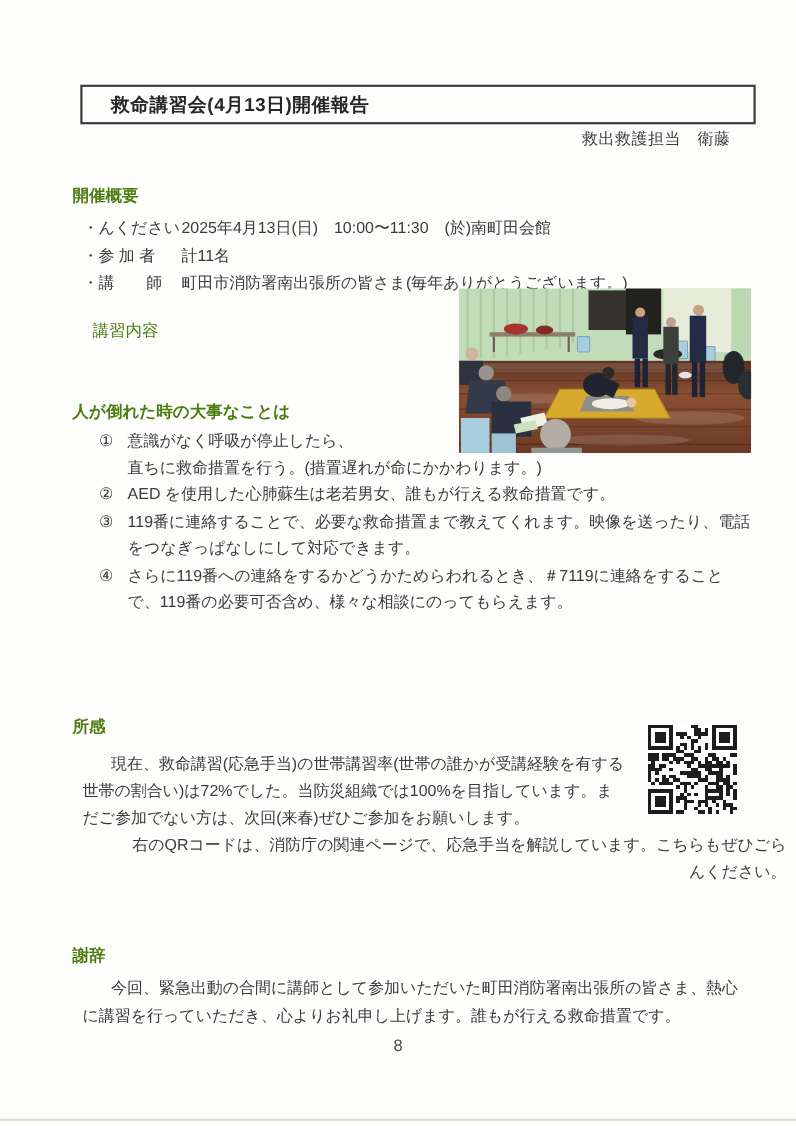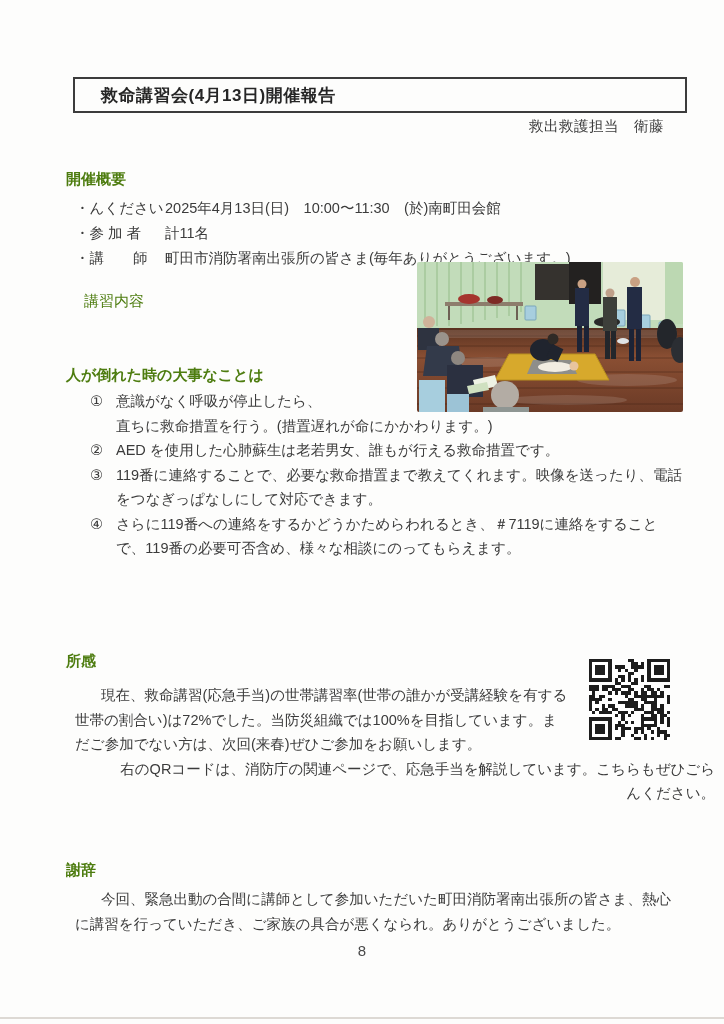--- a/index.html
+++ b/index.html
@@ -546,20 +546,20 @@
         <rect x="3" y="24" width="1" height="1"></rect>
         <rect x="4" y="24" width="1" height="1"></rect>
         <rect x="5" y="24" width="1" height="1"></rect>
         <rect x="6" y="24" width="1" height="1"></rect>
       </svg>
   </div>
 
   <div class="abs thx">
     <div class="sec-h">謝辞</div>
     <div class="para">今回、緊急出動の合間に講師として参加いただいた町田消防署南出張所の皆さま、熱心
-に講習を行っていただき、ご家族の具合が悪くなられ。ありがとうございました。</div>
+に講習を行っていただき、心よりお礼申し上げます。誰もが行える救命措置です。</div>
   </div>
 
   <div class="abs pagenum">8</div>
 
   <div class="abs scan-edge"></div>
 
 </div>
 
 </body></html>

